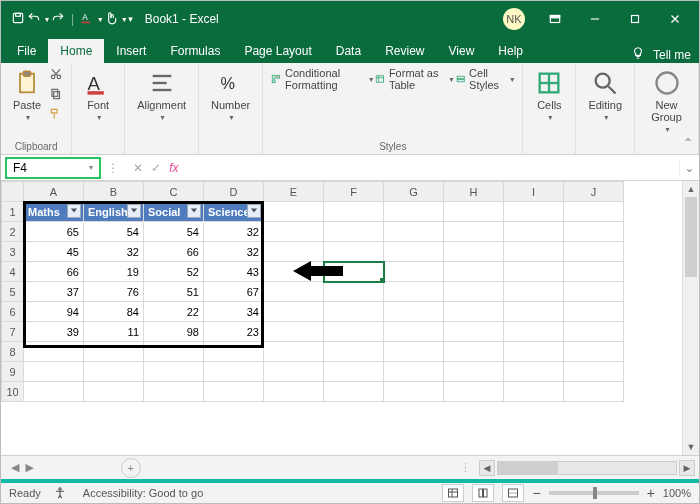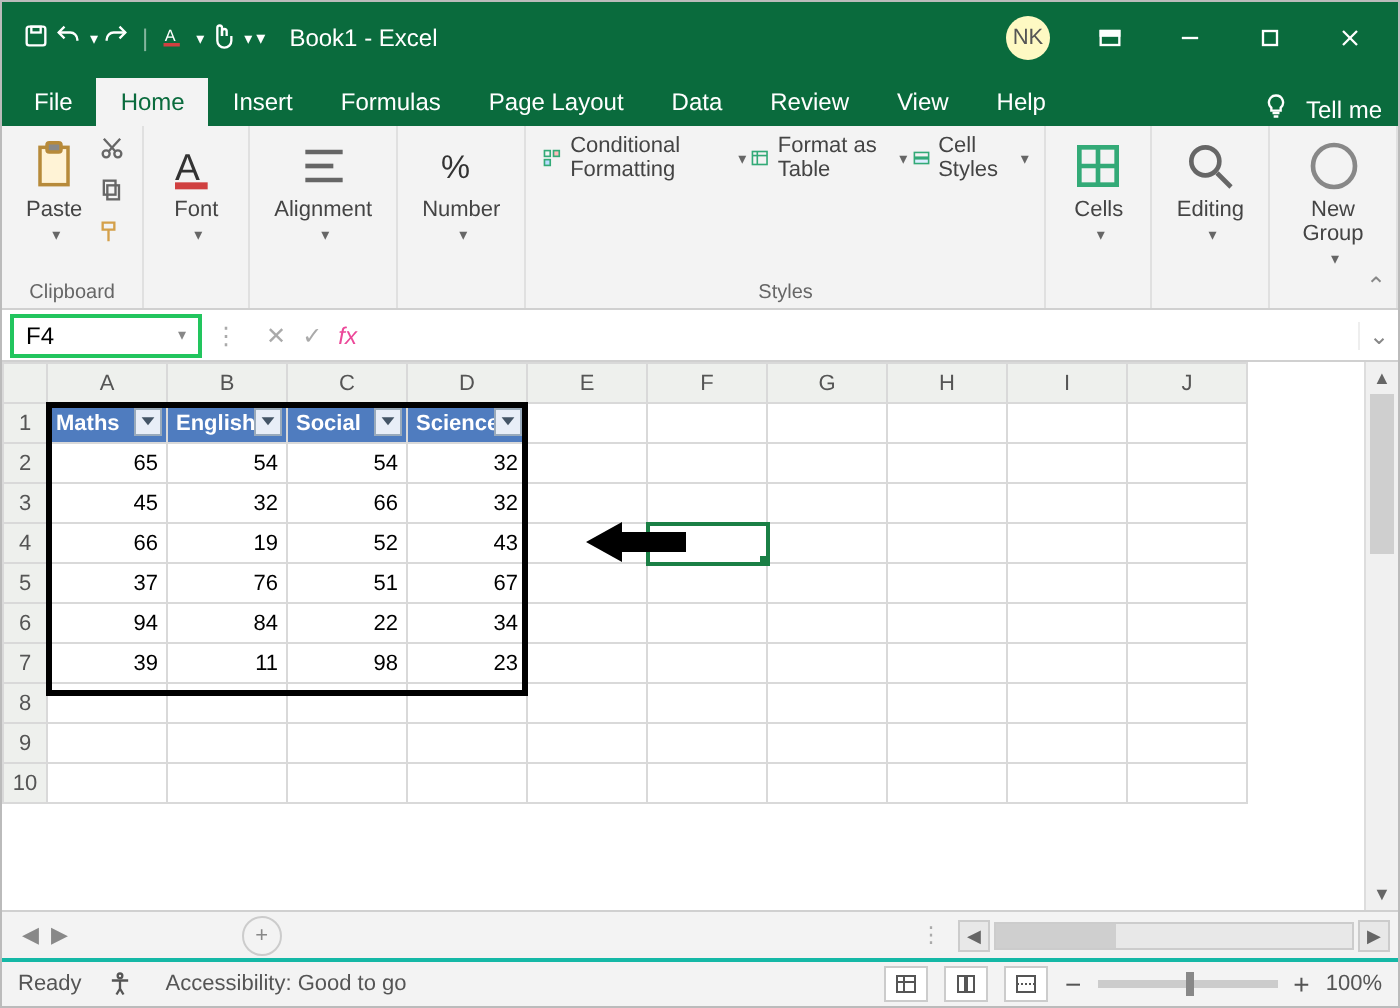--- a/index.html
+++ b/index.html
@@ -78,21 +78,21 @@
   .sheettabs { height:24px; border-top:1px solid #d0d0d0; display:flex; align-items:center; font-size:11px; background:#f3f3f3;}
   .navtri { display:flex; gap:6px; padding:0 10px; color:#888; }
   .sheet { background:#fff; border:1px solid #ccc; border-bottom:none; padding:3px 14px; margin-left:4px;margin-top:44px;}
   .addsheet { width:20px; height:20px; border:1px solid #ccc; border-radius:50%; display:flex; align-items:center; justify-content:center; margin-left:8px; color:#888;}
   .sheettabs .hscroll { margin-left:auto; display:flex; align-items:center; gap:2px; padding-right:4px;}
   .sheettabs .htrack { width:180px; height:14px; background:#e8e8e8; border:1px solid #ccc; position:relative;}
   .sheettabs .hthumb { position:absolute; left:0; top:0; width:60px; height:12px; background:#cfcfcf;}
   .scrollbtn { width:16px; height:16px; background:#e8e8e8; border:1px solid #ccc; display:flex; align-items:center; justify-content:center; font-size:9px; color:#666;}
   
   
-  .status { height:24px; background:#f3f3f3; border-top:2px solid #14b8a6; display:flex; align-items:center; font-size:11px; color:#555; padding:0 8px;}
+  .status { height:24px; background:#f3f3f3; border-top:4px solid #14b8a6; display:flex; align-items:center; font-size:11px; color:#555; padding:0 8px;}
   .status .ready { margin-right:12px; }
   .status .acc { display:flex; align-items:center; gap:16px; }
   .status .right { margin-left:auto; display:flex; align-items:center; gap:8px; }
   .viewbtn { width:22px; height:18px; border:1px solid #ccc; background:#fff; display:flex; align-items:center; justify-content:center;}
   .zoomslider { width:90px; height:4px; background:#ccc; position:relative;}
   .zoomslider .thumb { position:absolute; left:44px; top:-4px; width:4px; height:12px; background:#888;}
   
   
   .vscroll { position:absolute; right:0; top:0; bottom:0; width:17px; background:#f0f0f0; border-left:1px solid #ddd; display:flex; flex-direction:column;}
   .vscroll .btn { height:16px; display:flex; align-items:center; justify-content:center; font-size:9px; color:#666;}

